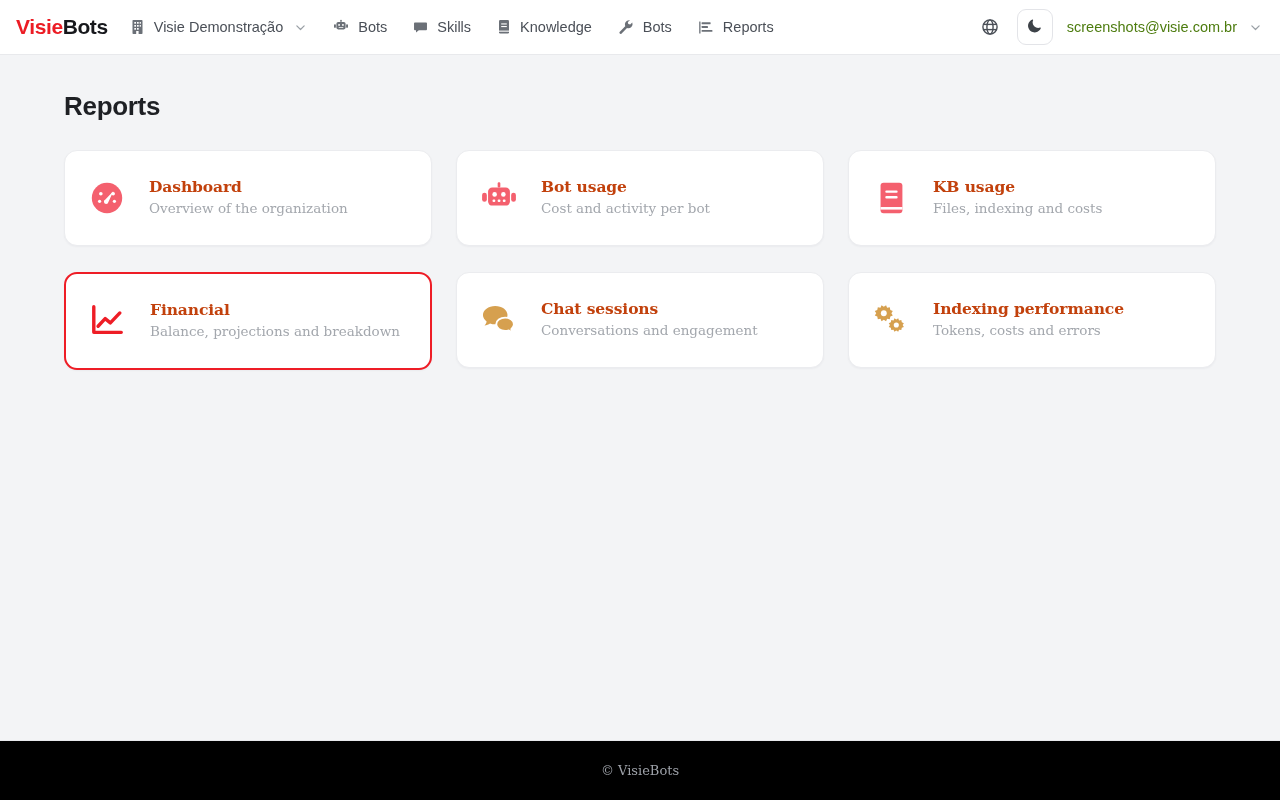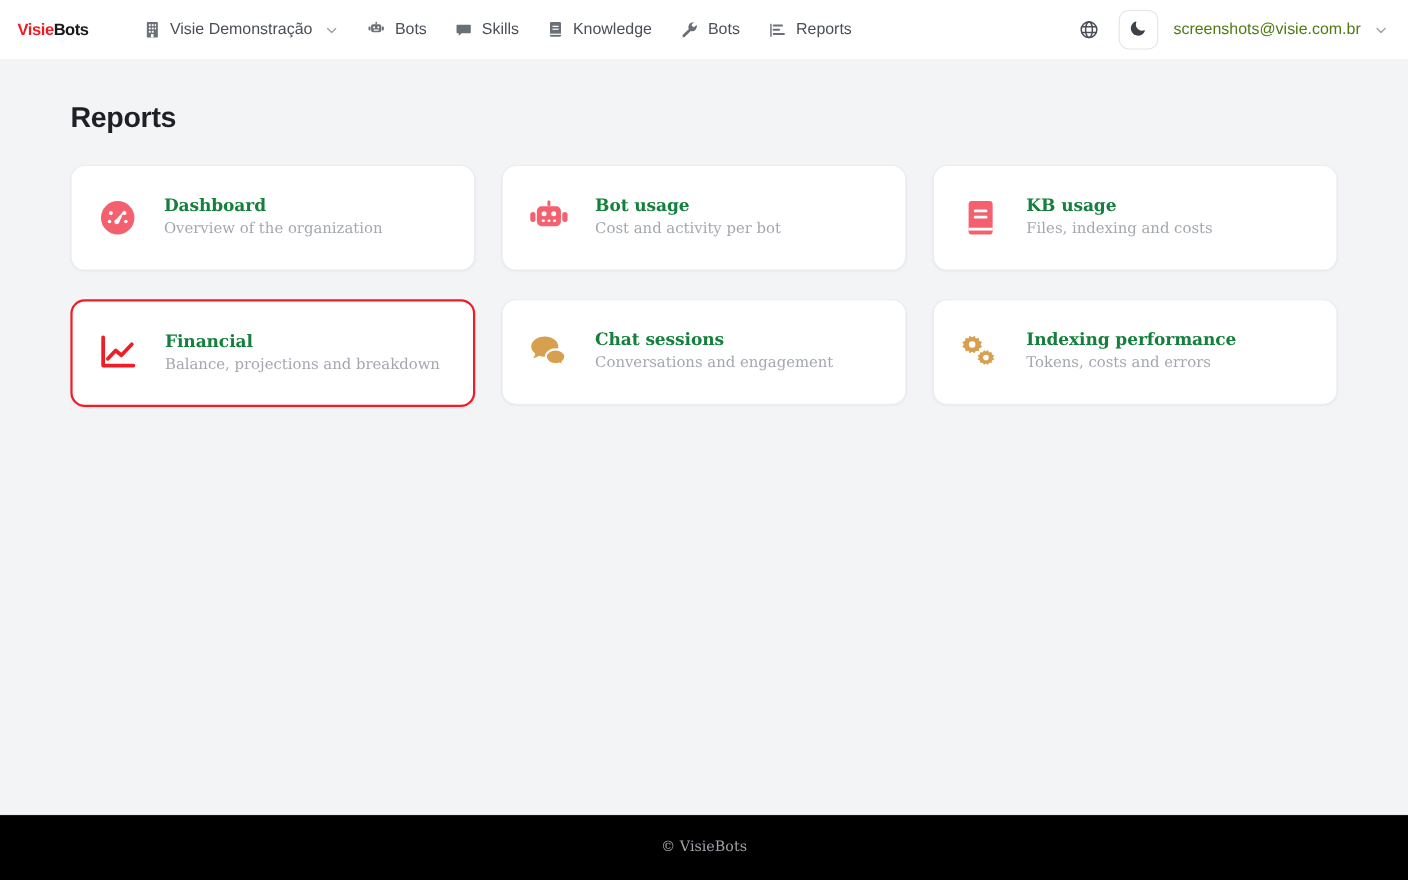--- a/index.html
+++ b/index.html
@@ -21,24 +21,24 @@
     height: 55px;
     background: #ffffff;
     border-bottom: 1px solid #e8e9ec;
     display: flex;
     align-items: center;
     padding: 0 16px 0 16px;
     gap: 0;
     position: relative;
   }
   .brand {
-    font-size: 15px;
+    font-size: 21px;
     font-weight: bold;
     letter-spacing: -0.4px;
-    margin-right: 40px;
+    margin-right: 12px;
     white-space: nowrap;
     display: flex;
     align-items: baseline;
   }
   .brand .b-red { color: #ec1c24; }
   .brand .b-dark { color: #17181c; }
 
   .nav-item {
     display: flex;
     align-items: center;
@@ -127,21 +127,21 @@
   .card-icon {
     width: 40px; height: 40px;
     flex: 0 0 40px;
     display: flex; align-items: center; justify-content: center;
   }
   .card-text { display: flex; flex-direction: column; gap: 3px; min-width: 0; }
   .card-title {
     font-family: "DejaVu Serif", "Liberation Serif", serif;
     font-size: 15.5px;
     font-weight: bold;
-    color: #15803d;
+    color: #c2410c;
     letter-spacing: -0.1px;
     line-height: 1.2;
   }
   .card-sub {
     font-family: "DejaVu Serif", "Liberation Serif", serif;
     font-size: 13.5px;
     color: #a3a7ad;
     line-height: 1.3;
   }
 

